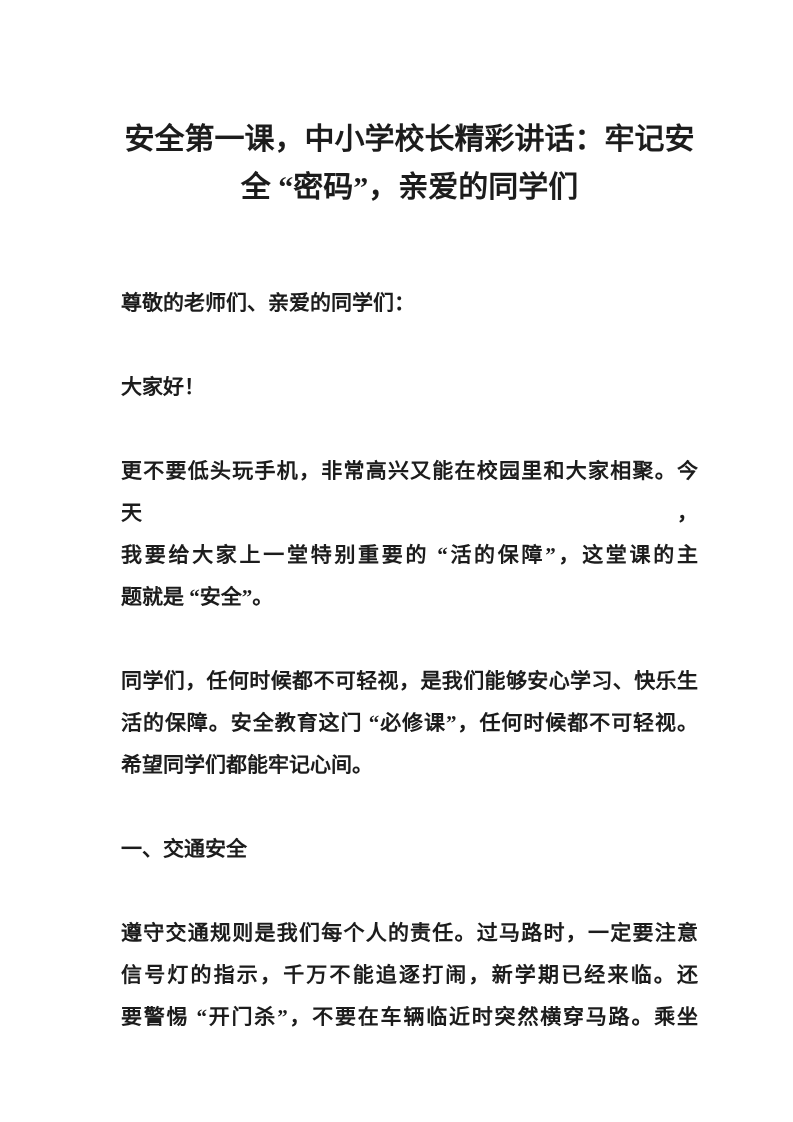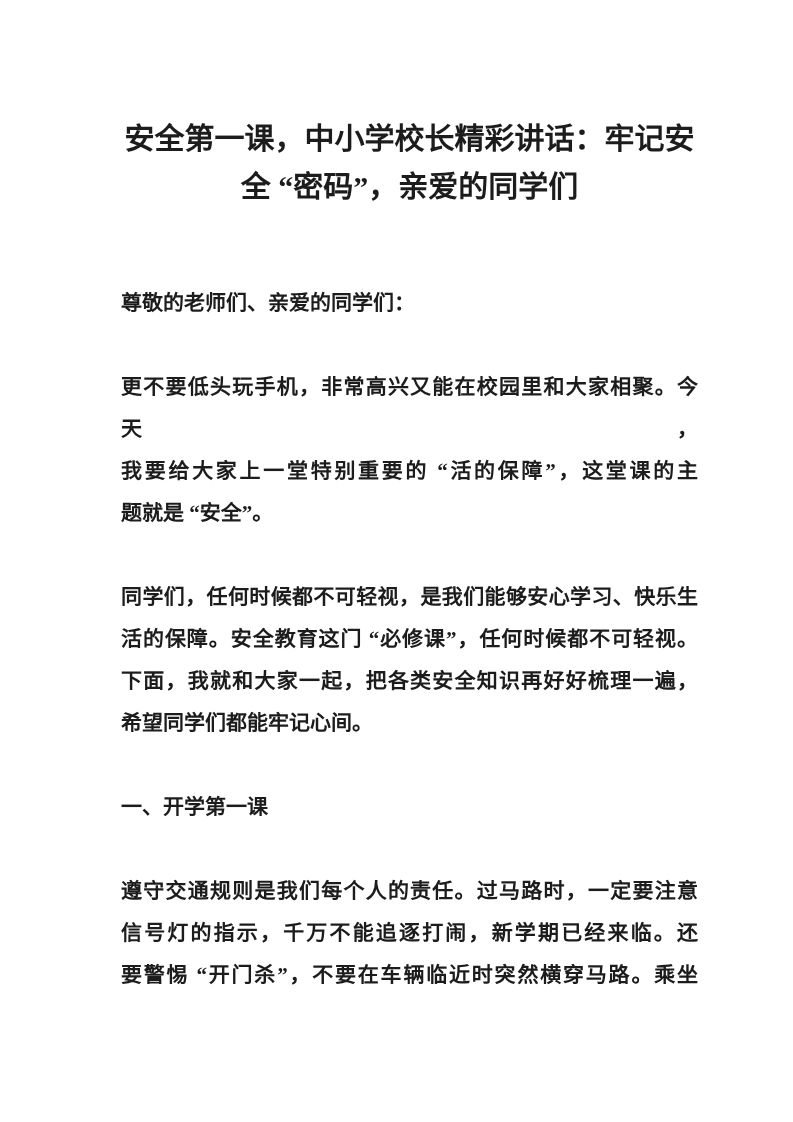--- a/index.html
+++ b/index.html
@@ -54,36 +54,38 @@
 
   <div class="doc-title">
     <div class="title-line">安全第一课，中小学校长精彩讲话：牢记安</div>
     <div class="title-line">全 “密码”，亲爱的同学们</div>
   </div>
 
   <div class="para">
     <div class="line">尊敬的老师们、亲爱的同学们：</div>
   </div>
 
+  <div class="para">
+    <div class="line">大家好！</div>
+  </div>
 
   <div class="para">
     <div class="line jl">更不要低头玩手机，非常高兴又能在校园里和大家相聚。今天，</div>
     <div class="line jl">我要给大家上一堂特别重要的 “活的保障”，这堂课的主</div>
     <div class="line">题就是 “安全”。</div>
   </div>
 
   <div class="para">
     <div class="line jl">同学们，任何时候都不可轻视，是我们能够安心学习、快乐生</div>
     <div class="line jl">活的保障。安全教育这门 “必修课”，任何时候都不可轻视。</div>
-    <div class="line jl">下面，我就和大家一起，把各类安全知识再好好梳理一遍，</div>
     <div class="line">希望同学们都能牢记心间。</div>
   </div>
 
   <div class="para">
-    <div class="line">一、开学第一课</div>
+    <div class="line">一、交通安全</div>
   </div>
 
   <div class="para">
     <div class="line jl">遵守交通规则是我们每个人的责任。过马路时，一定要注意</div>
     <div class="line jl">信号灯的指示，千万不能追逐打闹，新学期已经来临。还</div>
     <div class="line jl">要警惕 “开门杀”，不要在车辆临近时突然横穿马路。乘坐</div>
   </div>
 
 </div>
 

